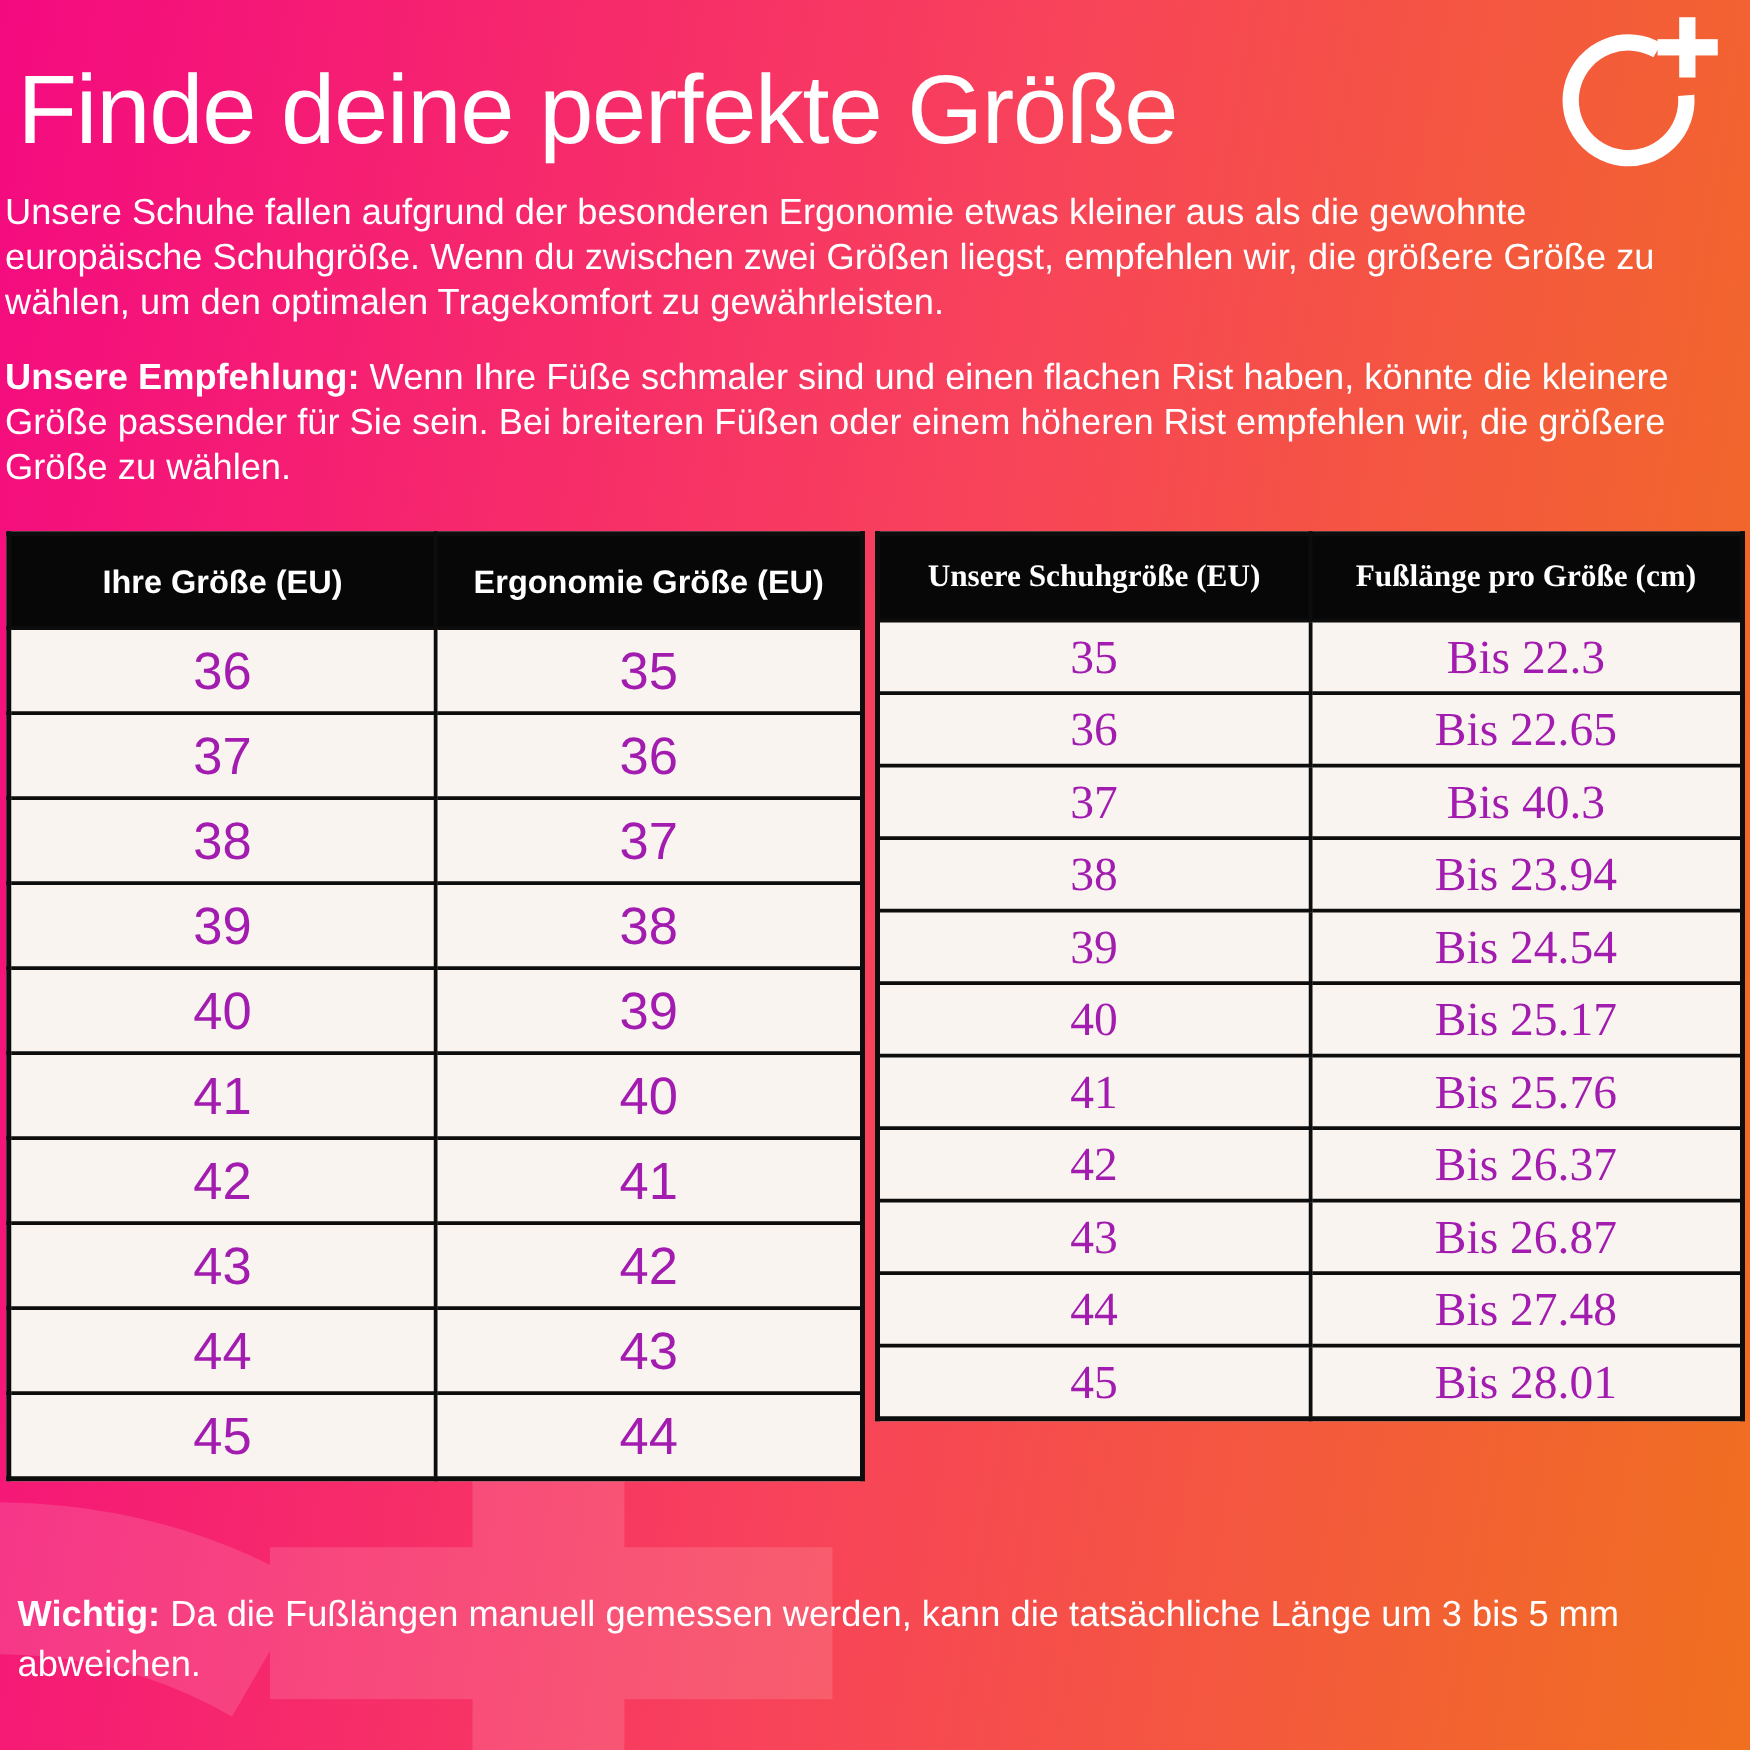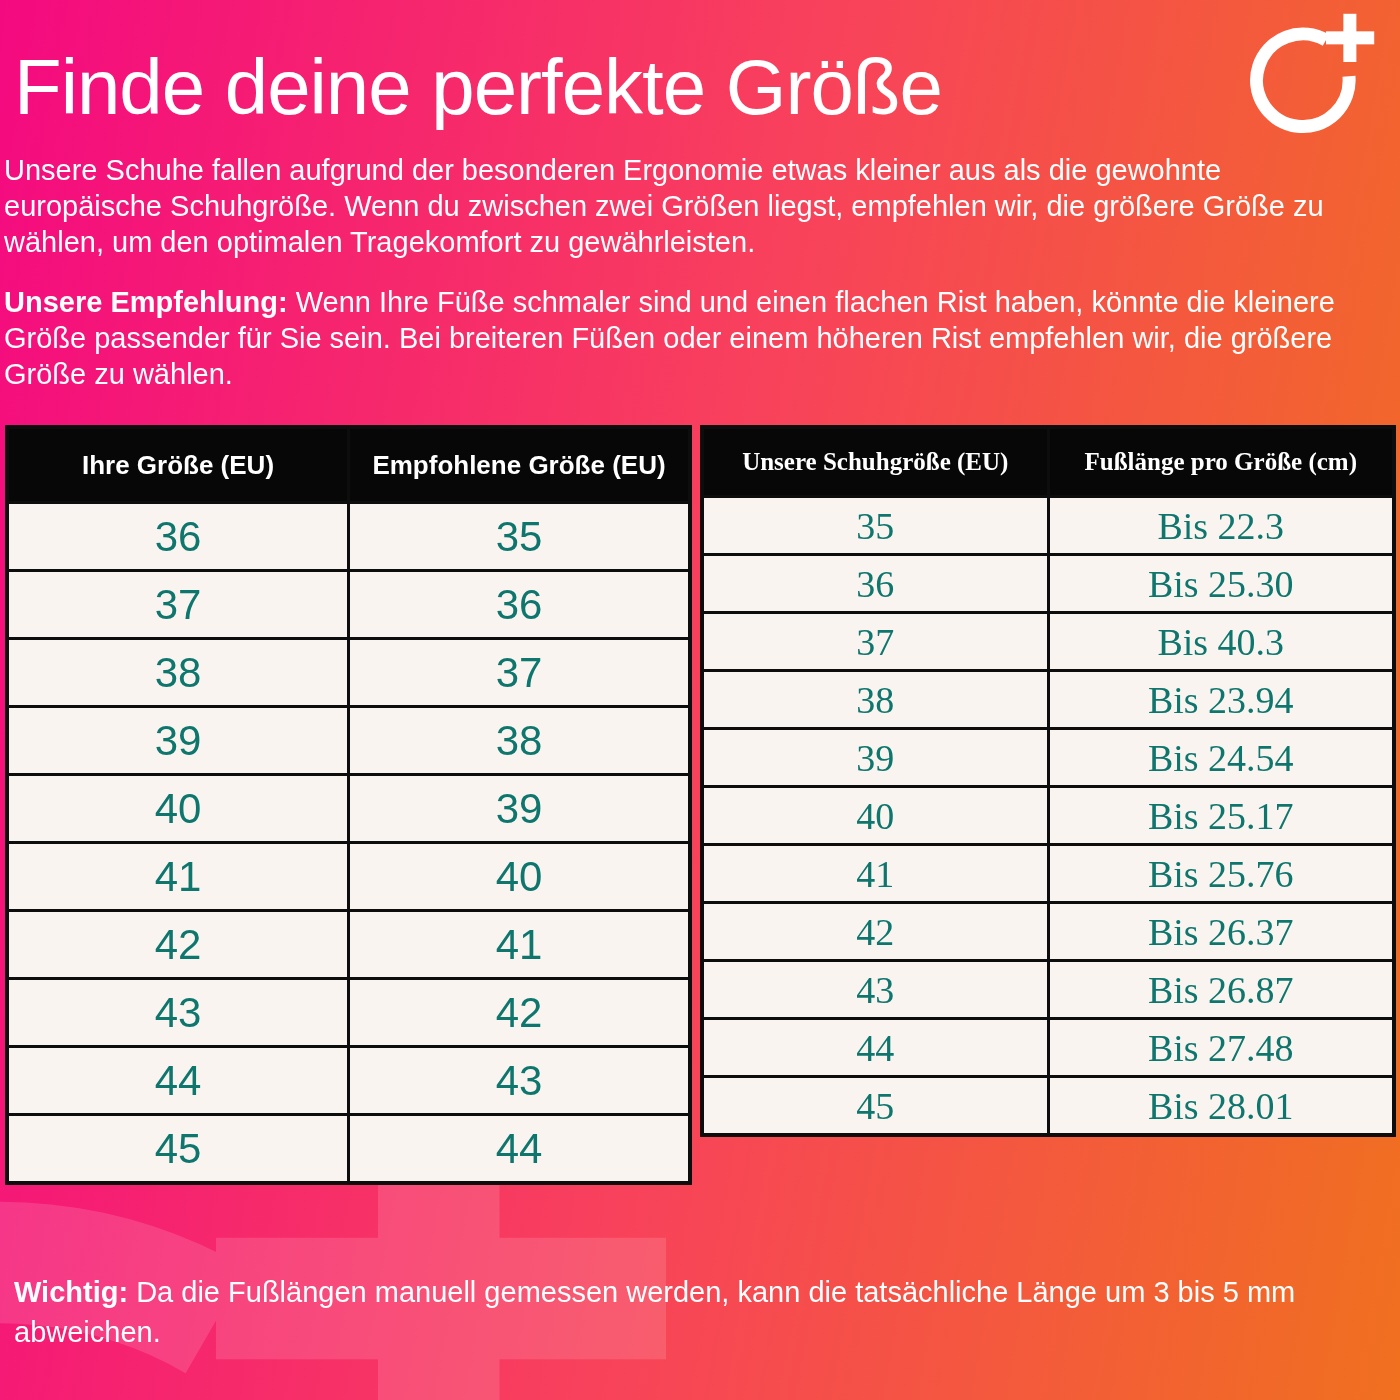--- a/index.html
+++ b/index.html
@@ -35,21 +35,21 @@
     border:4px solid #0d0d0d;
   }
   th,td{
     border:3px solid #0d0d0d;
     text-align:center;vertical-align:middle;
     padding:0;
   }
   th{
     background:#070707;color:#ffffff;font-weight:bold;text-align:center;
   }
-  td{color:#0f766e;}
+  td{color:#a21caf;}
   #size-table{left:5px;top:425px;width:687px;}
   #size-table th{height:72px;font-size:26px;}
   #size-table td{height:65px;font-size:42px;}
   #length-table{left:700px;top:425px;width:696px;font-family:Liberation Serif, serif;}
   #length-table th{height:66px;font-size:25px;}
   #length-table td{height:55px;font-size:38px;}
   .logo{
     position:absolute;left:1245px;top:8px;width:135px;height:135px;
   }
   .watermark{
@@ -80,21 +80,21 @@
 
   <div class="para para-reco">
     <span class="lead">Unsere Empfehlung:</span>
     <span>Wenn Ihre Füße schmaler sind und einen flachen Rist haben, könnte die kleinere Größe passender für Sie sein. Bei breiteren Füßen oder einem höheren Rist empfehlen wir, die größere Größe zu wählen.</span>
   </div>
 
   <table id="size-table">
     <thead>
         <tr>
           <th>Ihre Größe (EU)</th>
-          <th>Empfohlene Größe (EU)</th>
+          <th>Ergonomie Größe (EU)</th>
         </tr>
       </thead>
     <tbody>
         <tr>
           <td>36</td>
           <td>35</td>
         </tr>
         <tr>
           <td>37</td>
           <td>36</td>
@@ -141,21 +141,21 @@
           <th>Fußlänge pro Größe (cm)</th>
         </tr>
       </thead>
     <tbody>
         <tr>
           <td>35</td>
           <td>Bis 22.3</td>
         </tr>
         <tr>
           <td>36</td>
-          <td>Bis 25.30</td>
+          <td>Bis 22.65</td>
         </tr>
         <tr>
           <td>37</td>
           <td>Bis 40.3</td>
         </tr>
         <tr>
           <td>38</td>
           <td>Bis 23.94</td>
         </tr>
         <tr>

